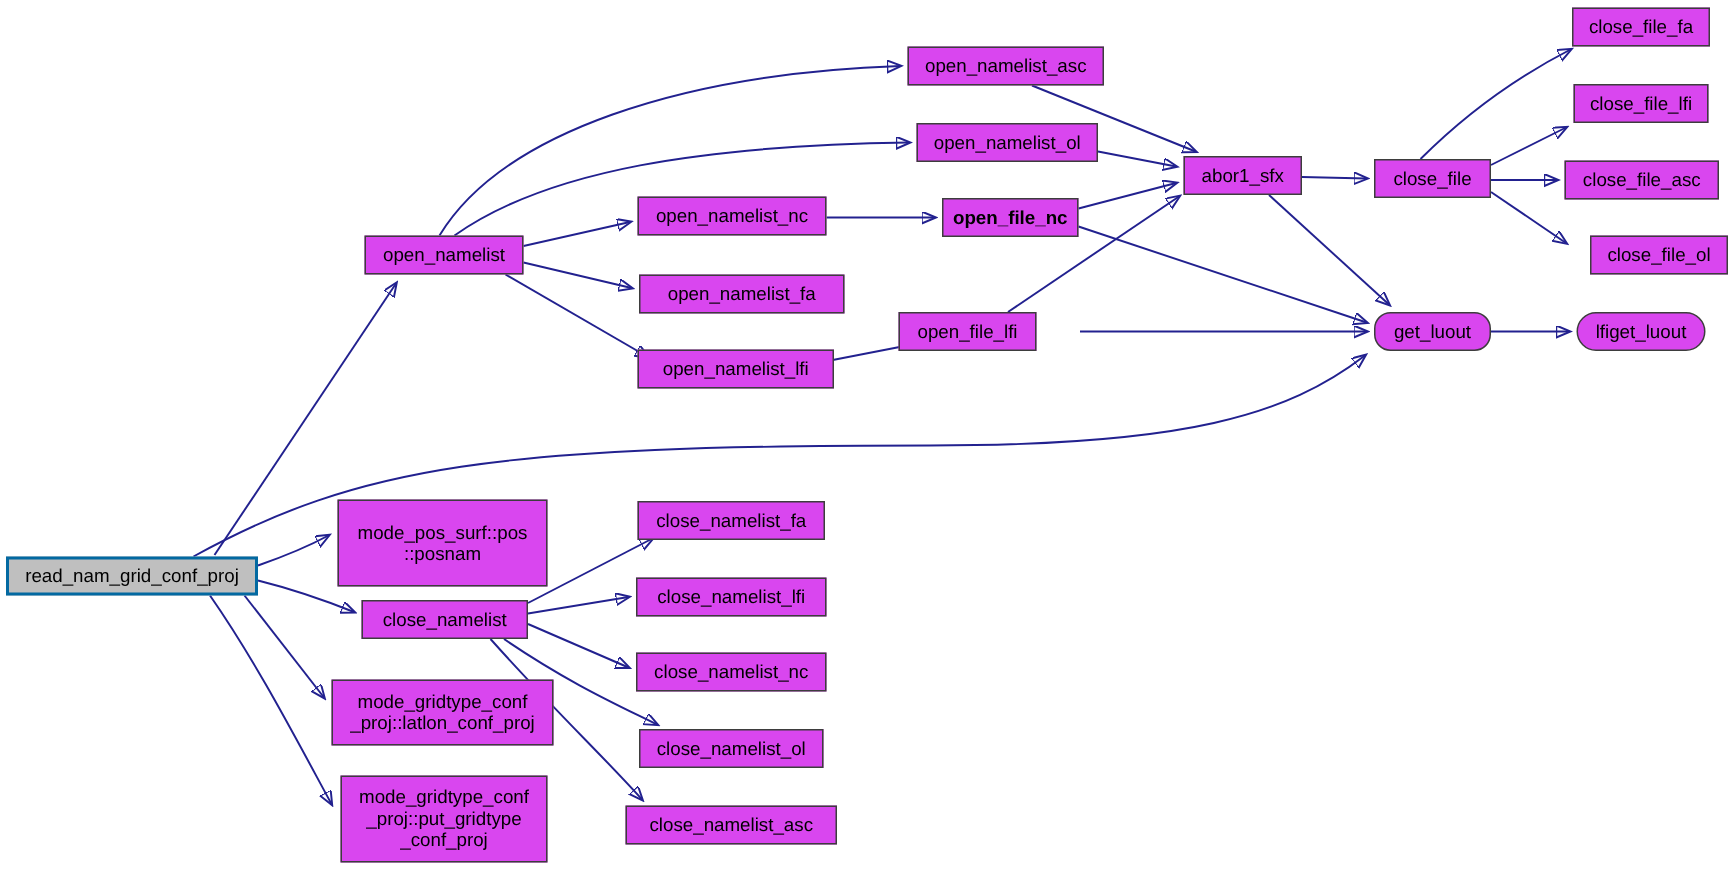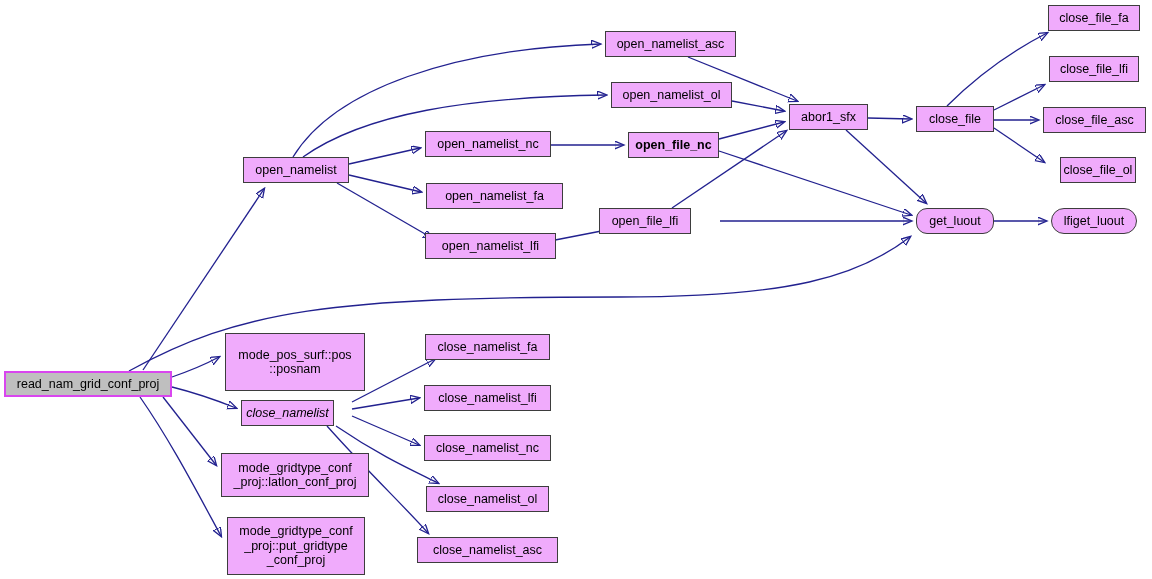--- a/index.html
+++ b/index.html
@@ -23,35 +23,35 @@
   }
   svg.edges path {
     fill: none;
     stroke: #22218f;
     stroke-width: 1.3;
   }
   .node {
     position: absolute;
     z-index: 2;
     box-sizing: border-box;
-    background: #f0abfc;
+    background: #d946ef;
     border: 1px solid #3d3d3d;
     display: flex;
     align-items: center;
     justify-content: center;
     text-align: center;
     font-size: 12.5px;
     line-height: 14.5px;
     color: #000000;
     white-space: pre-line;
     cursor: pointer;
   }
   .node.highlight {
     background: #bfbfbf;
-    border: 2px solid #d946ef;
+    border: 2px solid #0369a1;
   }
 </style>
 </head>
 <body>
 
 <div class="canvas">
 
   <svg class="edges" width="1152" height="579" viewBox="0 0 1152 579">
     <defs>
       <marker id="arrow" markerUnits="userSpaceOnUse" markerWidth="11" markerHeight="9" refX="8.5" refY="4" orient="auto">
@@ -112,30 +112,30 @@
   <div class="node" style="left:789px;top:104px;width:79px;height:26px;">abor1_sfx</div>
 
   <div class="node" style="left:916px;top:106px;width:78px;height:26px;">close_file</div>
 
   <div class="node" style="left:1048px;top:5px;width:92px;height:26px;">close_file_fa</div>
 
   <div class="node" style="left:1049px;top:56px;width:90px;height:26px;">close_file_lfi</div>
 
   <div class="node" style="left:1043px;top:107px;width:103px;height:26px;">close_file_asc</div>
 
-  <div class="node" style="left:1060px;top:157px;width:76px;height:26px;text-align:center;">close_file_ol</div>
+  <div class="node" style="left:1060px;top:157px;width:92px;height:26px;text-align:center;">close_file_ol</div>
 
   <div class="node" style="left:916px;top:208px;width:78px;height:26px;border-radius:11px;">get_luout</div>
 
   <div class="node" style="left:1051px;top:208px;width:86px;height:26px;border-radius:13px;">lfiget_luout</div>
 
   <div class="node" style="left:225px;top:333px;width:140px;height:58px;text-align:center;">mode_pos_surf::pos
 ::posnam</div>
 
-  <div class="node" style="left:241px;top:400px;width:93px;height:26px;font-style:italic;">close_namelist</div>
+  <div class="node" style="left:241px;top:400px;width:111px;height:26px;">close_namelist</div>
 
   <div class="node" style="left:424px;top:385px;width:127px;height:26px;">close_namelist_lfi</div>
 
   <div class="node" style="left:425px;top:334px;width:125px;height:26px;">close_namelist_fa</div>
 
   <div class="node" style="left:426px;top:486px;width:123px;height:26px;">close_namelist_ol</div>
 
   <div class="node" style="left:424px;top:435px;width:127px;height:26px;">close_namelist_nc</div>
 
   <div class="node" style="left:417px;top:537px;width:141px;height:26px;">close_namelist_asc</div>

